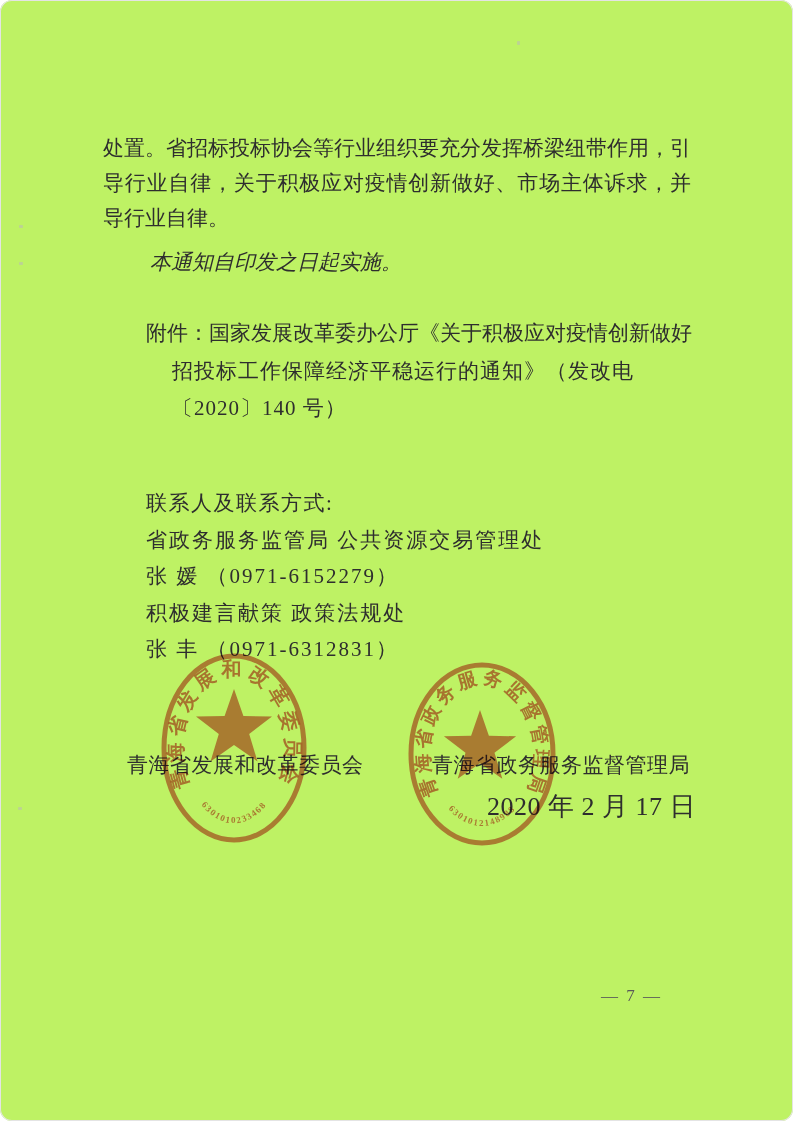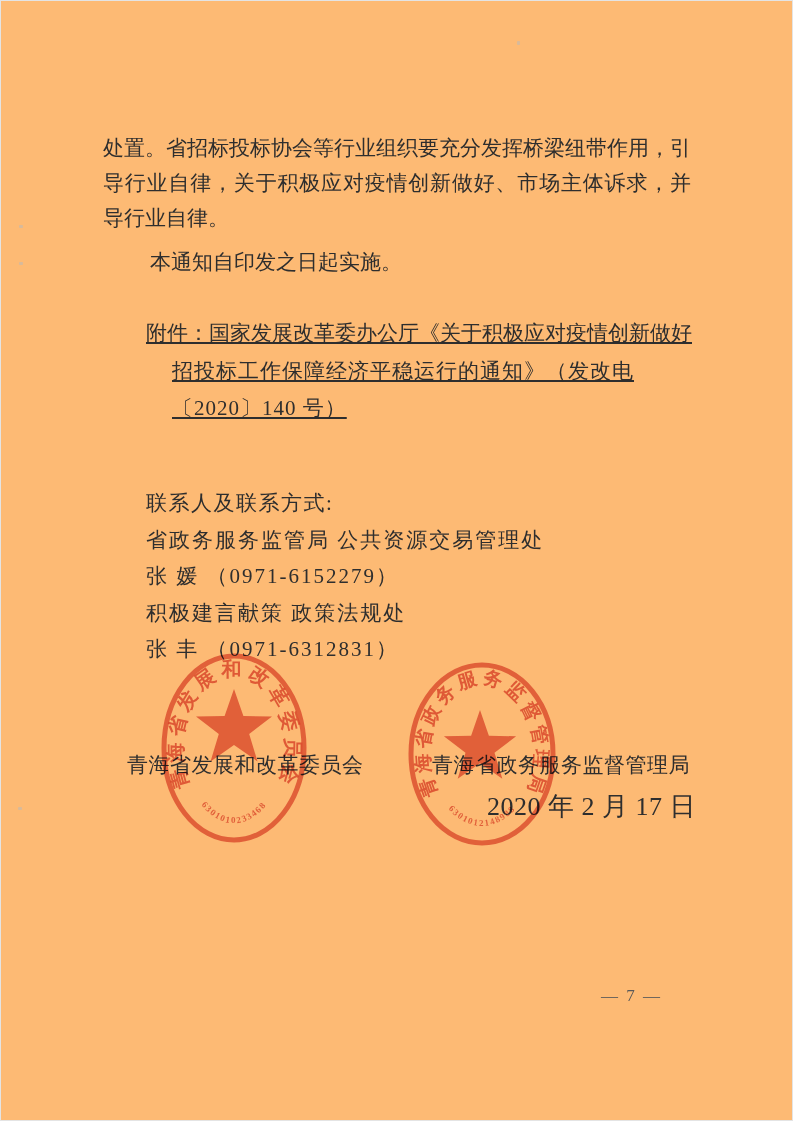--- a/index.html
+++ b/index.html
@@ -1,26 +1,27 @@
 <!DOCTYPE html>
 <html style="--ink: #2E2E2E; --seal-red: #D8524A;"><head>
 <meta charset="utf-8">
 <style>
   html,body{margin:0;padding:0;background:#ffffff;}
   .page{
-    position:relative;width:793px;height:1121px;background:#fdba74;
+    position:relative;width:793px;height:1121px;background:#bef264;
     font-family:"Liberation Serif","DejaVu Serif",serif;
     color:var(--ink,#2e2e2e);overflow:hidden;
     box-shadow:inset 0 0 0 1px #e4e4e4;
+    border-radius:12px;
   }
   .tblock{position:absolute;font-size:21px;}
   .p1{left:103px;top:131px;width:588px;line-height:35px;}
   .jline{text-align:justify;text-align-last:justify;}
-  .p2{left:150px;top:245px;line-height:35px;}
-  .attach{left:146px;top:315px;width:560px;line-height:37.5px;text-decoration:underline;}
+  .p2{left:150px;top:245px;line-height:35px;font-style:italic;}
+  .attach{left:146px;top:315px;width:560px;line-height:37.5px;}
   .attach .ind{margin-left:26px;letter-spacing:1px;}
   .contact{left:146px;top:461px;line-height:36.5px;letter-spacing:2px;}
   .contact .heading{letter-spacing:1.5px;margin-top:24px;}
   .org{position:absolute;font-size:21px;letter-spacing:0.5px;white-space:nowrap;}
   .org-left{left:127px;top:751px;}
   .org-right{left:432px;top:751px;}
   .date{position:absolute;left:487px;top:789px;font-size:26px;letter-spacing:0.5px;white-space:nowrap;}
   .pagenum{position:absolute;left:601px;top:986px;font-size:17px;color:#595959;letter-spacing:2px;white-space:nowrap;}
   .seal{position:absolute;mix-blend-mode:multiply;opacity:.9;pointer-events:none;}
   .seal-left{left:159px;top:652px;}

